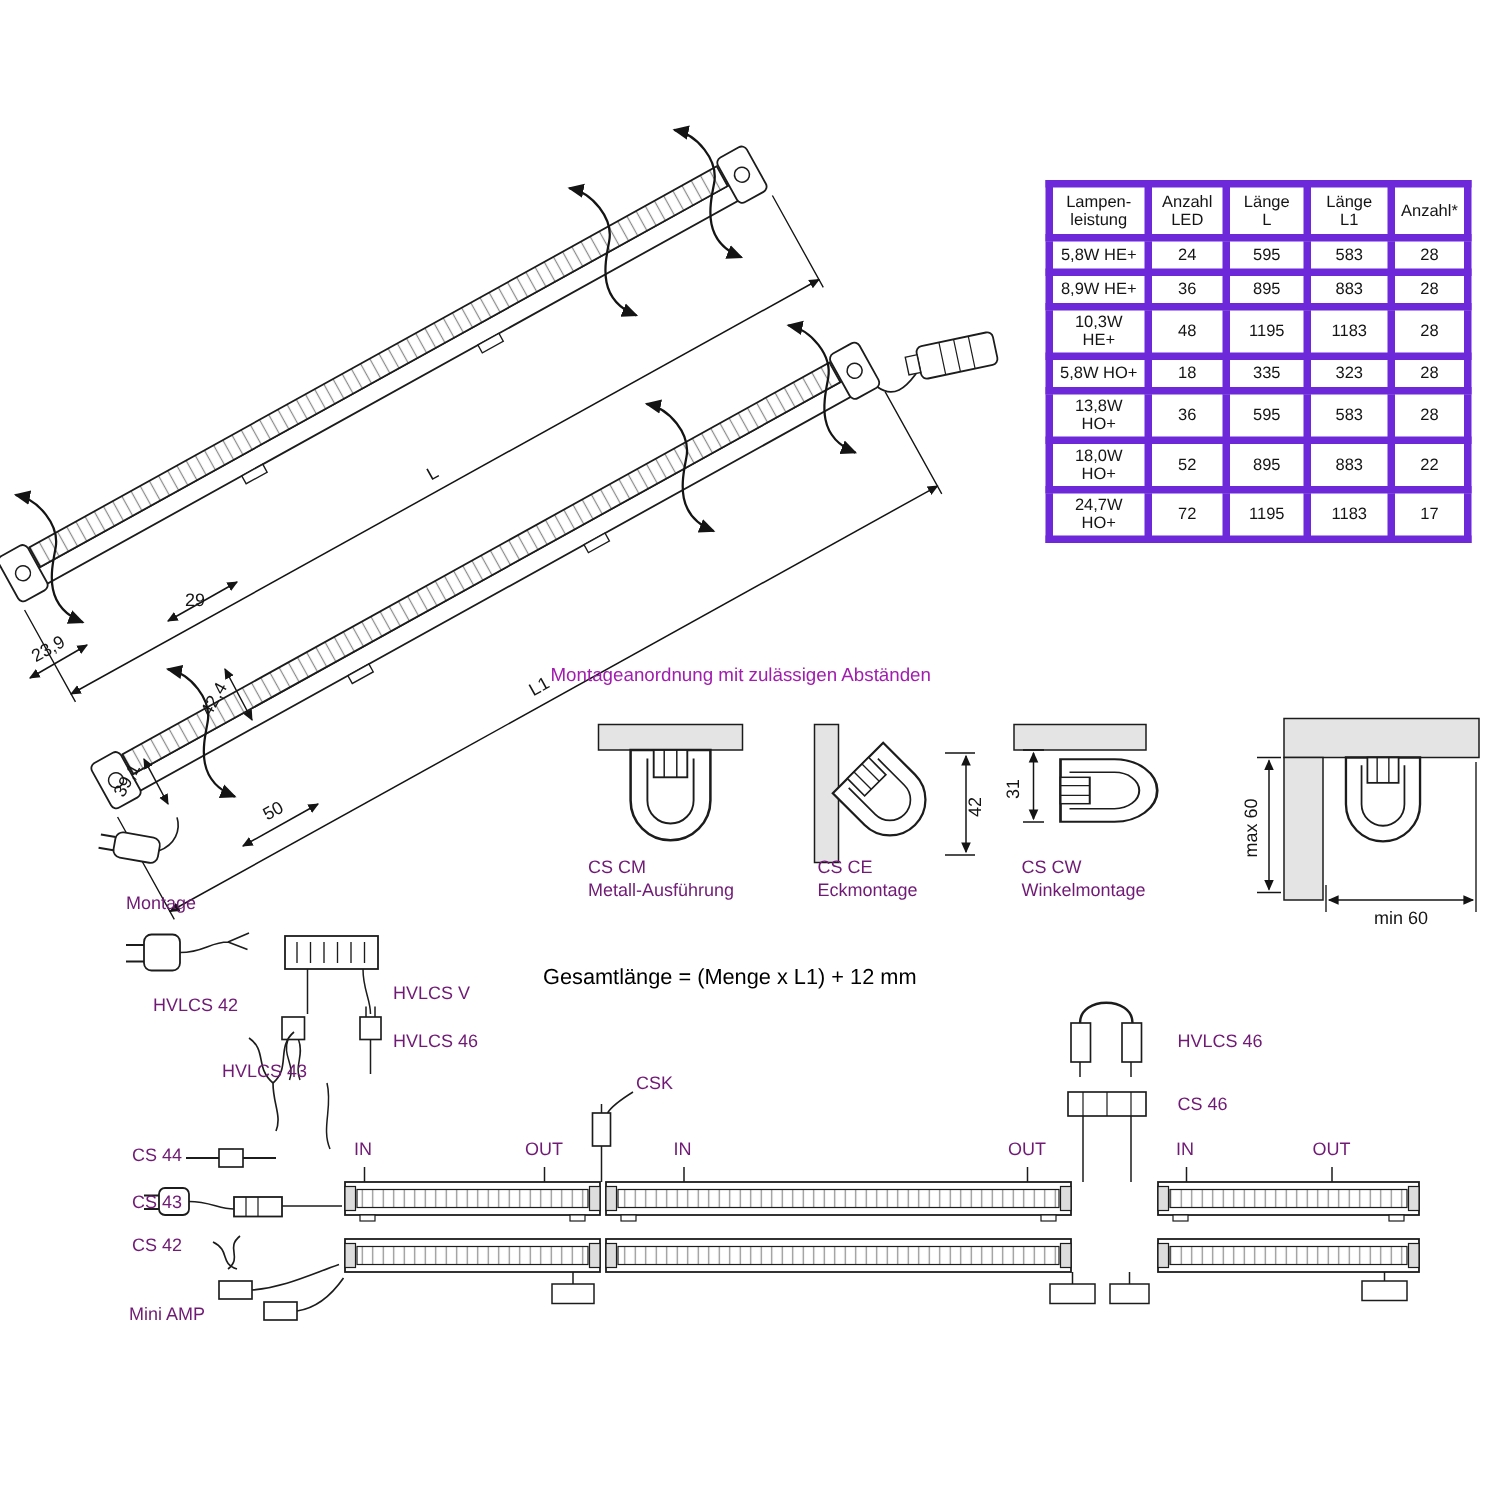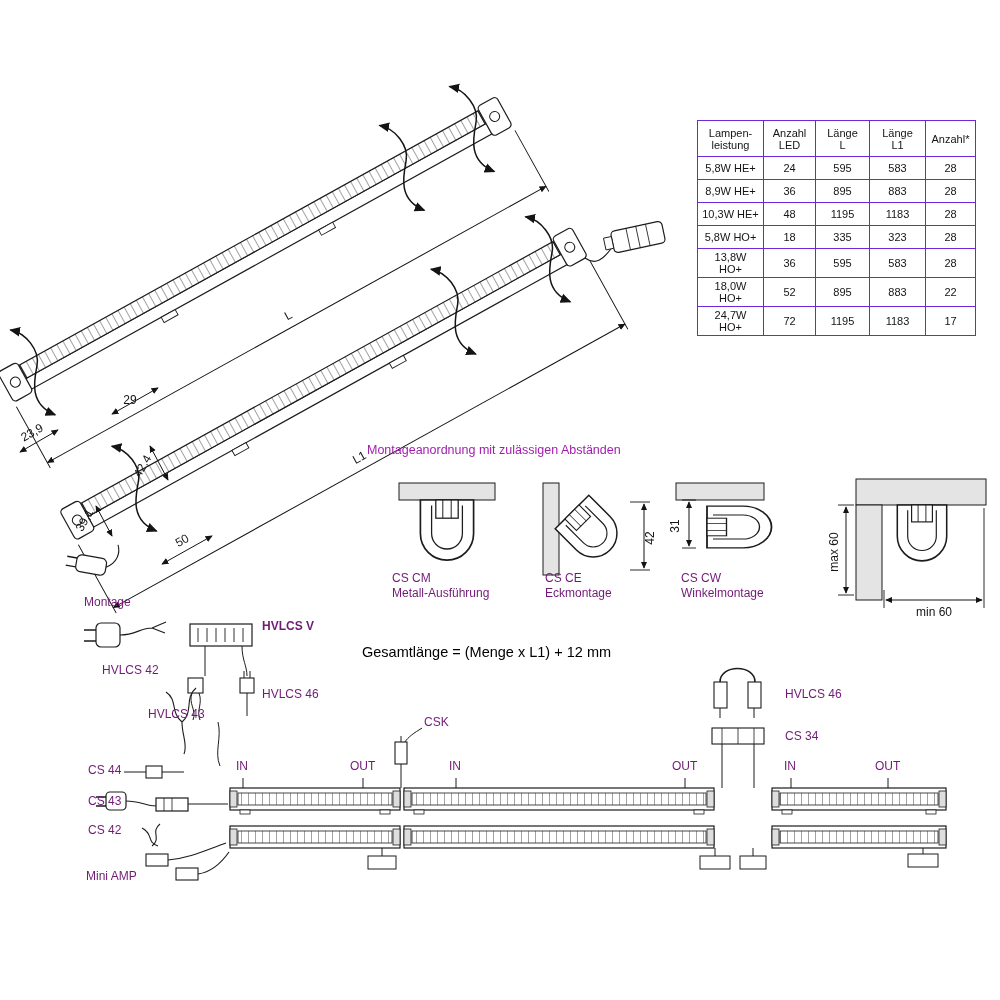--- a/index.html
+++ b/index.html
@@ -7,21 +7,21 @@
   body { background:#ffffff; font-family:"Liberation Sans",sans-serif; color:#111; position:relative; overflow:hidden; }
   .stage { position:absolute; left:0; top:0; width:1000px; height:1000px; }
   svg.canvas { position:absolute; left:0; top:0; }
 
   .lbl { position:absolute; font-size:12px; line-height:1.15; white-space:nowrap; color:#701a75; }
   .title { position:absolute; font-size:12.5px; color:#a21caf; white-space:nowrap; }
   .formula { position:absolute; font-size:14.5px; font-weight:normal; color:#000; white-space:nowrap; }
 
   .spec-table { position:absolute; left:697px; top:120px; }
   table { border-collapse:collapse; }
-  th,td { border:1px solid #6d28d9; font-size:11px; font-weight:normal; text-align:center; padding:2px 4px; color:#141414; }
+  th,td { border:5px solid #6d28d9; font-size:11px; font-weight:normal; text-align:center; padding:2px 4px; color:#141414; }
   th { white-space:pre-line; height:36px; vertical-align:middle; }
   td { height:23px; }
   .col0{width:66px}.col1{width:52px}.col2{width:54px}.col3{width:56px}.col4{width:50px}
   .footnote { position:absolute; left:712px; top:332px; width:256px; font-size:10.8px; line-height:1.38; white-space:pre-line; color:#141414; }
 
   .svgt { font-family:"Liberation Sans",sans-serif; font-size:12px; fill:#141414; }
   .dim { stroke:#141414; stroke-width:1; fill:none; }
   .thin { stroke:#141414; stroke-width:0.9; fill:none; }
   .draw { stroke:#1c1c1c; fill:none; }
 </style>
@@ -339,31 +339,31 @@
 <div class="lbl" style="left:392px; top:572px;">CS CM</div>
 <div class="lbl" style="left:392px; top:587px;">Metall-Ausführung</div>
 <div class="lbl" style="left:545px; top:572px;">CS CE</div>
 <div class="lbl" style="left:545px; top:587px;">Eckmontage</div>
 <div class="lbl" style="left:681px; top:572px;">CS CW</div>
 <div class="lbl" style="left:681px; top:587px;">Winkelmontage</div>
 
 <div class="lbl" style="left:84px; top:596px;">Montage</div>
 <div class="formula" style="left:362px; top:644px;">Gesamtlänge = (Menge x L1) + 12 mm</div>
 
-<div class="lbl" style="left:262px; top:620px;font-weight:bold;">HVLCS V</div>
+<div class="lbl" style="left:262px; top:656px;">HVLCS V</div>
 <div class="lbl" style="left:148px; top:660px;margin-top:48px;">HVLCS 43</div>
 <div class="lbl" style="left:262px; top:688px;">HVLCS 46</div>
 <div class="lbl" style="left:102px; top:664px;">HVLCS 42</div>
 <div class="lbl" style="left:88px; top:764px;">CS 44</div>
 <div class="lbl" style="left:88px; top:795px;">CS 43</div>
 <div class="lbl" style="left:88px; top:824px;">CS 42</div>
 <div class="lbl" style="left:86px; top:870px;">Mini AMP</div>
 <div class="lbl" style="left:424px; top:716px;">CSK</div>
 <div class="lbl" style="left:785px; top:688px;">HVLCS 46</div>
-<div class="lbl" style="left:785px; top:730px;">CS 34</div>
+<div class="lbl" style="left:785px; top:730px;">CS 46</div>
 
 <div class="lbl" style="left:236px; top:760px;">IN</div>
 <div class="lbl" style="left:350px; top:760px;">OUT</div>
 <div class="lbl" style="left:449px; top:760px;">IN</div>
 <div class="lbl" style="left:672px; top:760px;">OUT</div>
 <div class="lbl" style="left:784px; top:760px;">IN</div>
 <div class="lbl" style="left:875px; top:760px;">OUT</div>
 
 </div>
 

